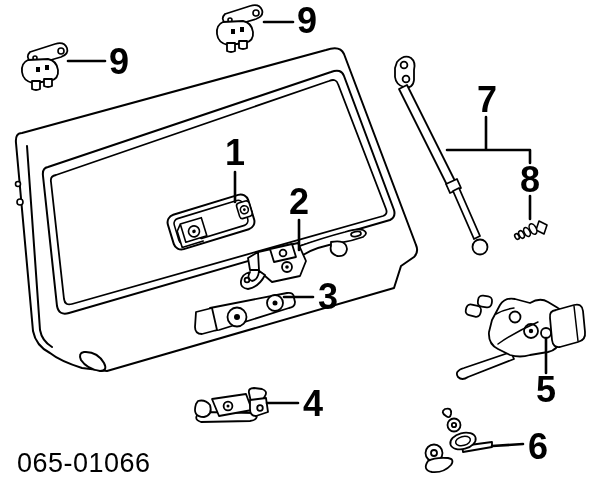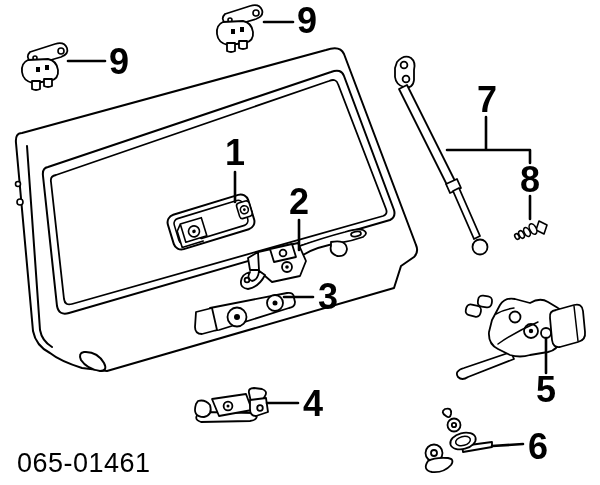--- a/index.html
+++ b/index.html
@@ -163,14 +163,14 @@
   <span class="callout" style="left:307px;top:21px">9</span>
   <span class="callout" style="left:235px;top:153px">1</span>
   <span class="callout" style="left:299px;top:202px">2</span>
   <span class="callout" style="left:328px;top:297px">3</span>
   <span class="callout" style="left:313px;top:404px">4</span>
   <span class="callout" style="left:546px;top:390px">5</span>
   <span class="callout" style="left:538px;top:447px">6</span>
   <span class="callout" style="left:487px;top:100px">7</span>
   <span class="callout" style="left:530px;top:180px">8</span>
 
-  <span class="figure-code">065-01461</span>
+  <span class="figure-code">065-01066</span>
 </div>
 
 </body></html>

